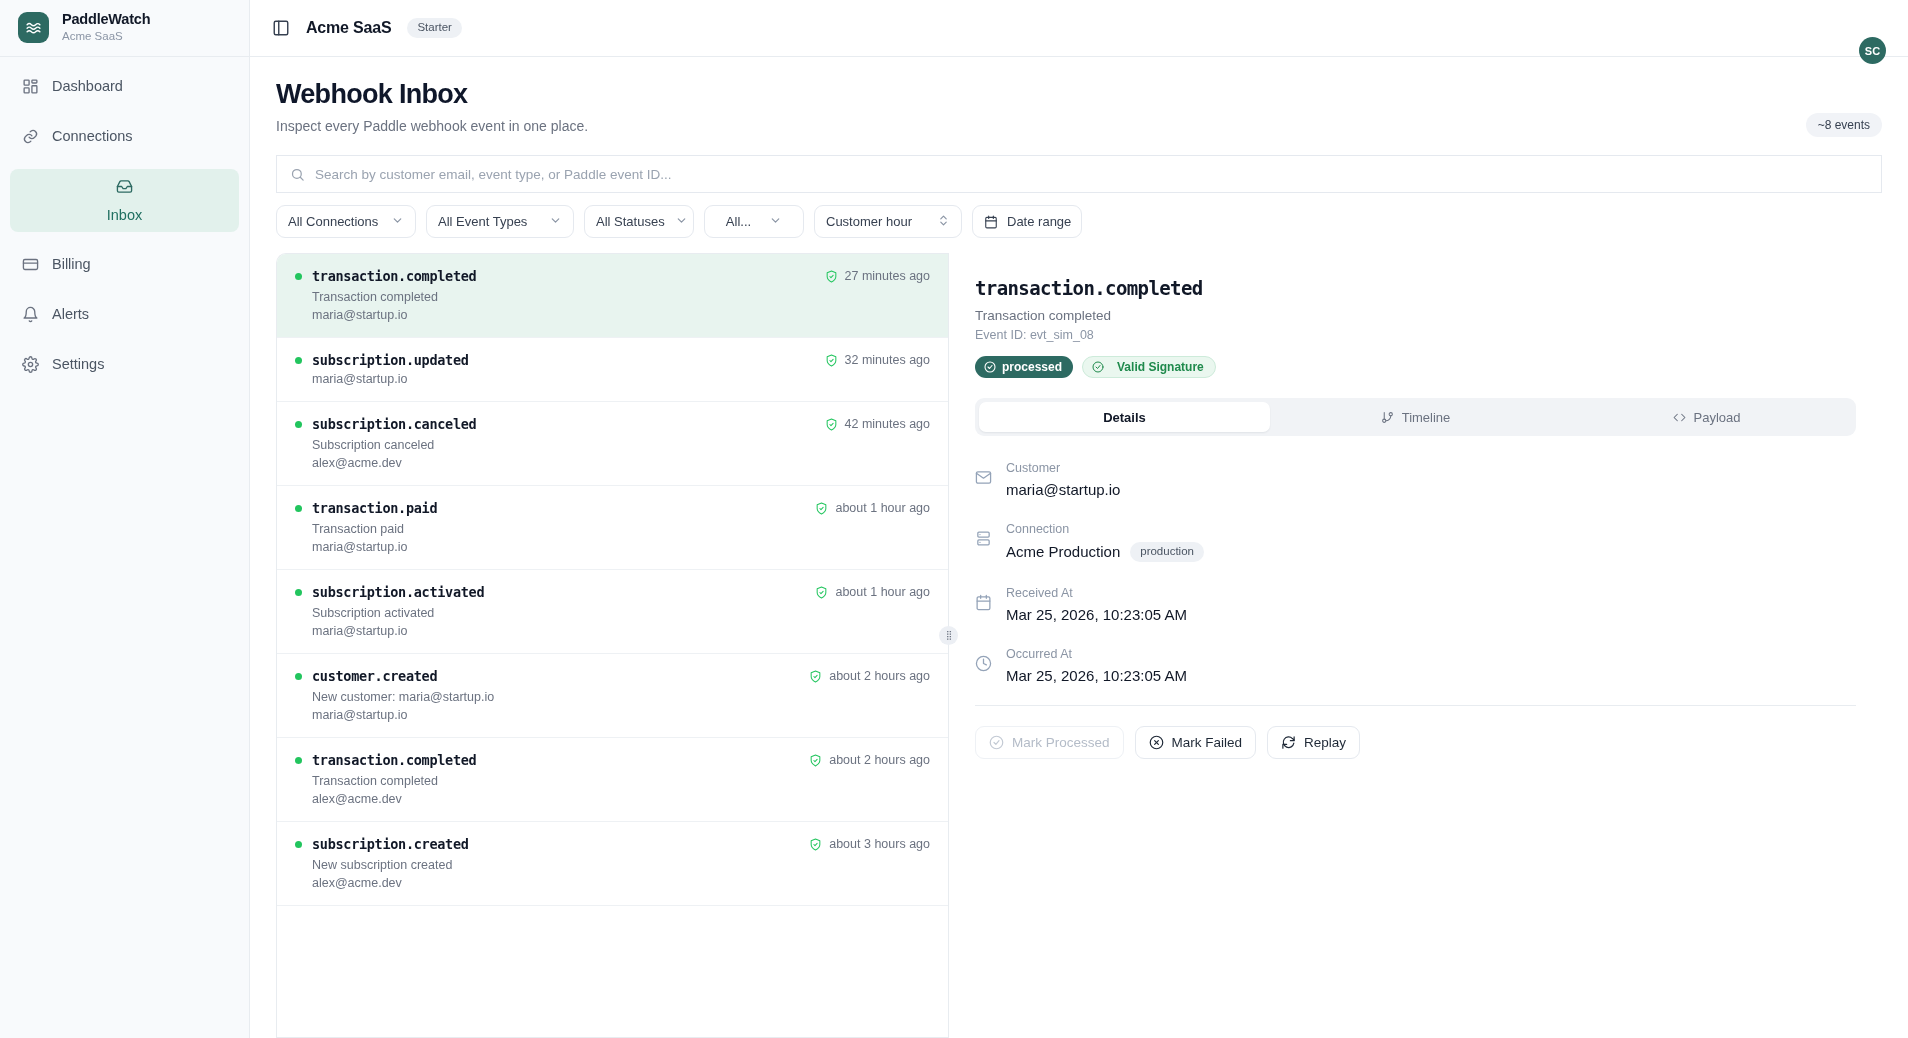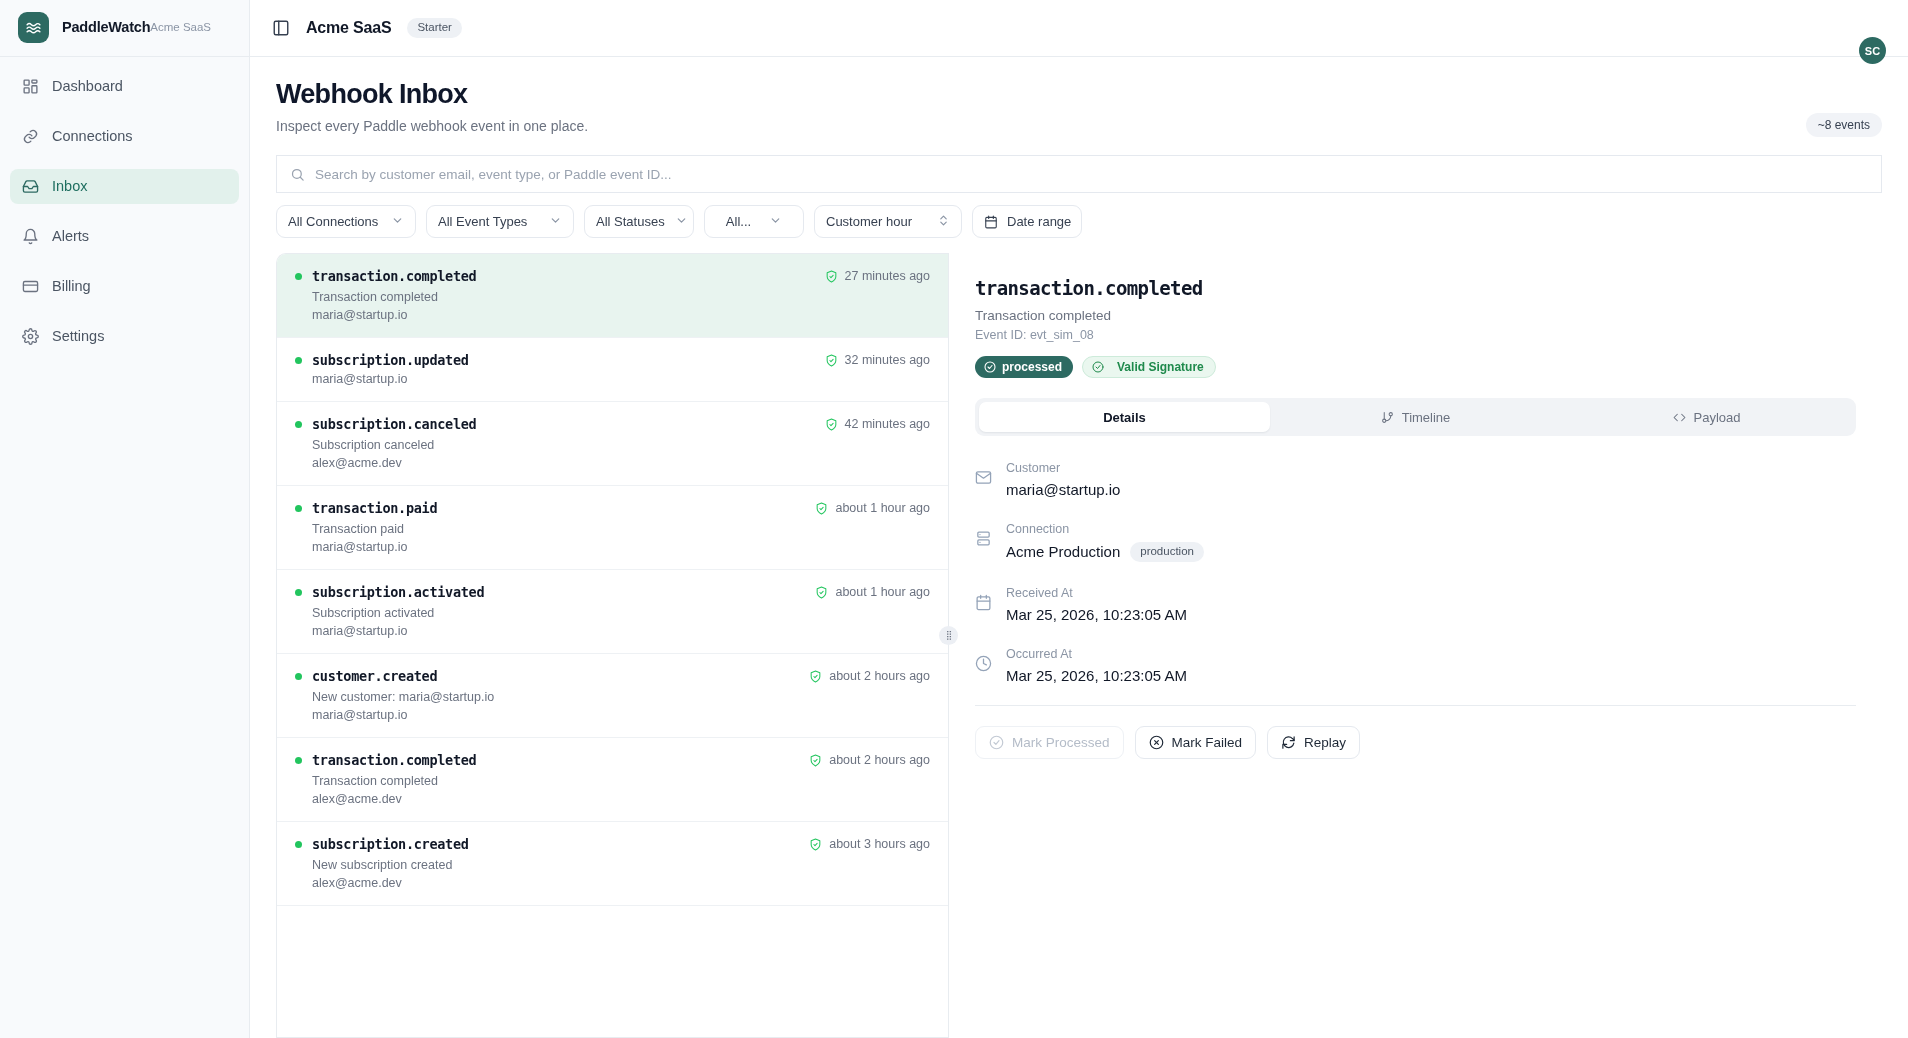--- a/index.html
+++ b/index.html
@@ -26,33 +26,33 @@
     padding: 18px 18px 20px 18px;
     border-bottom: 1px solid #e8ecf0;
     height: 57px;
   }
   .brand-logo {
     width: 31px; height: 31px; border-radius: 9px;
     background: #2d6a62;
     display: flex; align-items: center; justify-content: center;
     flex: 0 0 31px;
   }
-  .brand-text { display: flex; flex-direction: row; line-height: 1.25; align-items: center; }
+  .brand-text { display: flex; flex-direction: column; line-height: 1.25; }
   .brand-name { font-size: 14.5px; font-weight: 700; color: #111827; letter-spacing: -0.2px; }
   .brand-sub { font-size: 11.5px; color: #8b95a5; margin-top: 1px; }
 
   .nav { padding: 12px 10px 0 10px; display: flex; flex-direction: column; gap: 15px; }
   .nav-item {
     display: flex; align-items: center; gap: 13px;
     padding: 9px 12px; border-radius: 8px;
     font-size: 14.5px; color: #4b5563; cursor: pointer;
     line-height: 1;
   }
   .nav-item svg { flex: 0 0 17px; }
-  .nav-item.active { background: #e2f1ec; color: #1f6f60; font-weight: 400; }
+  .nav-item.active { background: #e2f1ec; color: #1f6f60; font-weight: 400; flex-direction: column; }
   .nav-item.active svg { stroke: #2d6a62; }
 
   
   .main { flex: 1 1 auto; display: flex; flex-direction: column; min-width: 0; background: #fff; }
   .topbar {
     height: 57px; flex: 0 0 57px;
     border-bottom: 1px solid #e8ecf0;
     display: flex; align-items: center;
     padding: 0 22px 0 22px; gap: 16px;
   }
@@ -243,32 +243,32 @@
       <div class="nav-item active">
         <svg width="17" height="17" viewBox="0 0 24 24" fill="none" stroke="#2d6a62" stroke-width="1.9" stroke-linecap="round" stroke-linejoin="round">
           <path d="M22 12h-6l-2 3h-4l-2-3H2"></path>
           <path d="M5.45 5.11 2 12v6a2 2 0 0 0 2 2h16a2 2 0 0 0 2-2v-6l-3.45-6.89A2 2 0 0 0 16.76 4H7.24a2 2 0 0 0-1.79 1.11z"></path>
         </svg>
         <span>Inbox</span>
       </div>
 
       <div class="nav-item">
         <svg width="17" height="17" viewBox="0 0 24 24" fill="none" stroke="#6b7280" stroke-width="1.9" stroke-linecap="round" stroke-linejoin="round">
+          <rect x="2" y="5" width="20" height="14" rx="2"></rect>
+            <line x1="2" y1="10" x2="22" y2="10"></line>
+        </svg>
+        <span>Billing</span>
+      </div>
+
+      <div class="nav-item">
+        <svg width="17" height="17" viewBox="0 0 24 24" fill="none" stroke="#6b7280" stroke-width="1.9" stroke-linecap="round" stroke-linejoin="round">
           <path d="M18 8A6 6 0 0 0 6 8c0 7-3 9-3 9h18s-3-2-3-9"></path>
           <path d="M13.73 21a2 2 0 0 1-3.46 0"></path>
         </svg>
         <span>Alerts</span>
-      </div>
-
-      <div class="nav-item">
-        <svg width="17" height="17" viewBox="0 0 24 24" fill="none" stroke="#6b7280" stroke-width="1.9" stroke-linecap="round" stroke-linejoin="round">
-          <rect x="2" y="5" width="20" height="14" rx="2"></rect>
-            <line x1="2" y1="10" x2="22" y2="10"></line>
-        </svg>
-        <span>Billing</span>
       </div>
 
       <div class="nav-item">
         <svg width="17" height="17" viewBox="0 0 24 24" fill="none" stroke="#6b7280" stroke-width="1.9" stroke-linecap="round" stroke-linejoin="round">
           <circle cx="12" cy="12" r="3"></circle>
           <path d="M19.4 15a1.65 1.65 0 0 0 .33 1.82l.06.06a2 2 0 1 1-2.83 2.83l-.06-.06a1.65 1.65 0 0 0-1.82-.33 1.65 1.65 0 0 0-1 1.51V21a2 2 0 1 1-4 0v-.09A1.65 1.65 0 0 0 9 19.4a1.65 1.65 0 0 0-1.82.33l-.06.06a2 2 0 1 1-2.83-2.83l.06-.06a1.65 1.65 0 0 0 .33-1.82 1.65 1.65 0 0 0-1.51-1H3a2 2 0 1 1 0-4h.09A1.65 1.65 0 0 0 4.6 9a1.65 1.65 0 0 0-.33-1.82l-.06-.06a2 2 0 1 1 2.83-2.83l.06.06A1.65 1.65 0 0 0 9 4.6a1.65 1.65 0 0 0 1-1.51V3a2 2 0 1 1 4 0v.09a1.65 1.65 0 0 0 1 1.51 1.65 1.65 0 0 0 1.82-.33l.06-.06a2 2 0 1 1 2.83 2.83l-.06.06a1.65 1.65 0 0 0-.33 1.82V9a1.65 1.65 0 0 0 1.51 1H21a2 2 0 1 1 0 4h-.09a1.65 1.65 0 0 0-1.51 1z"></path>
         </svg>
         <span>Settings</span>
       </div>
     </nav>

